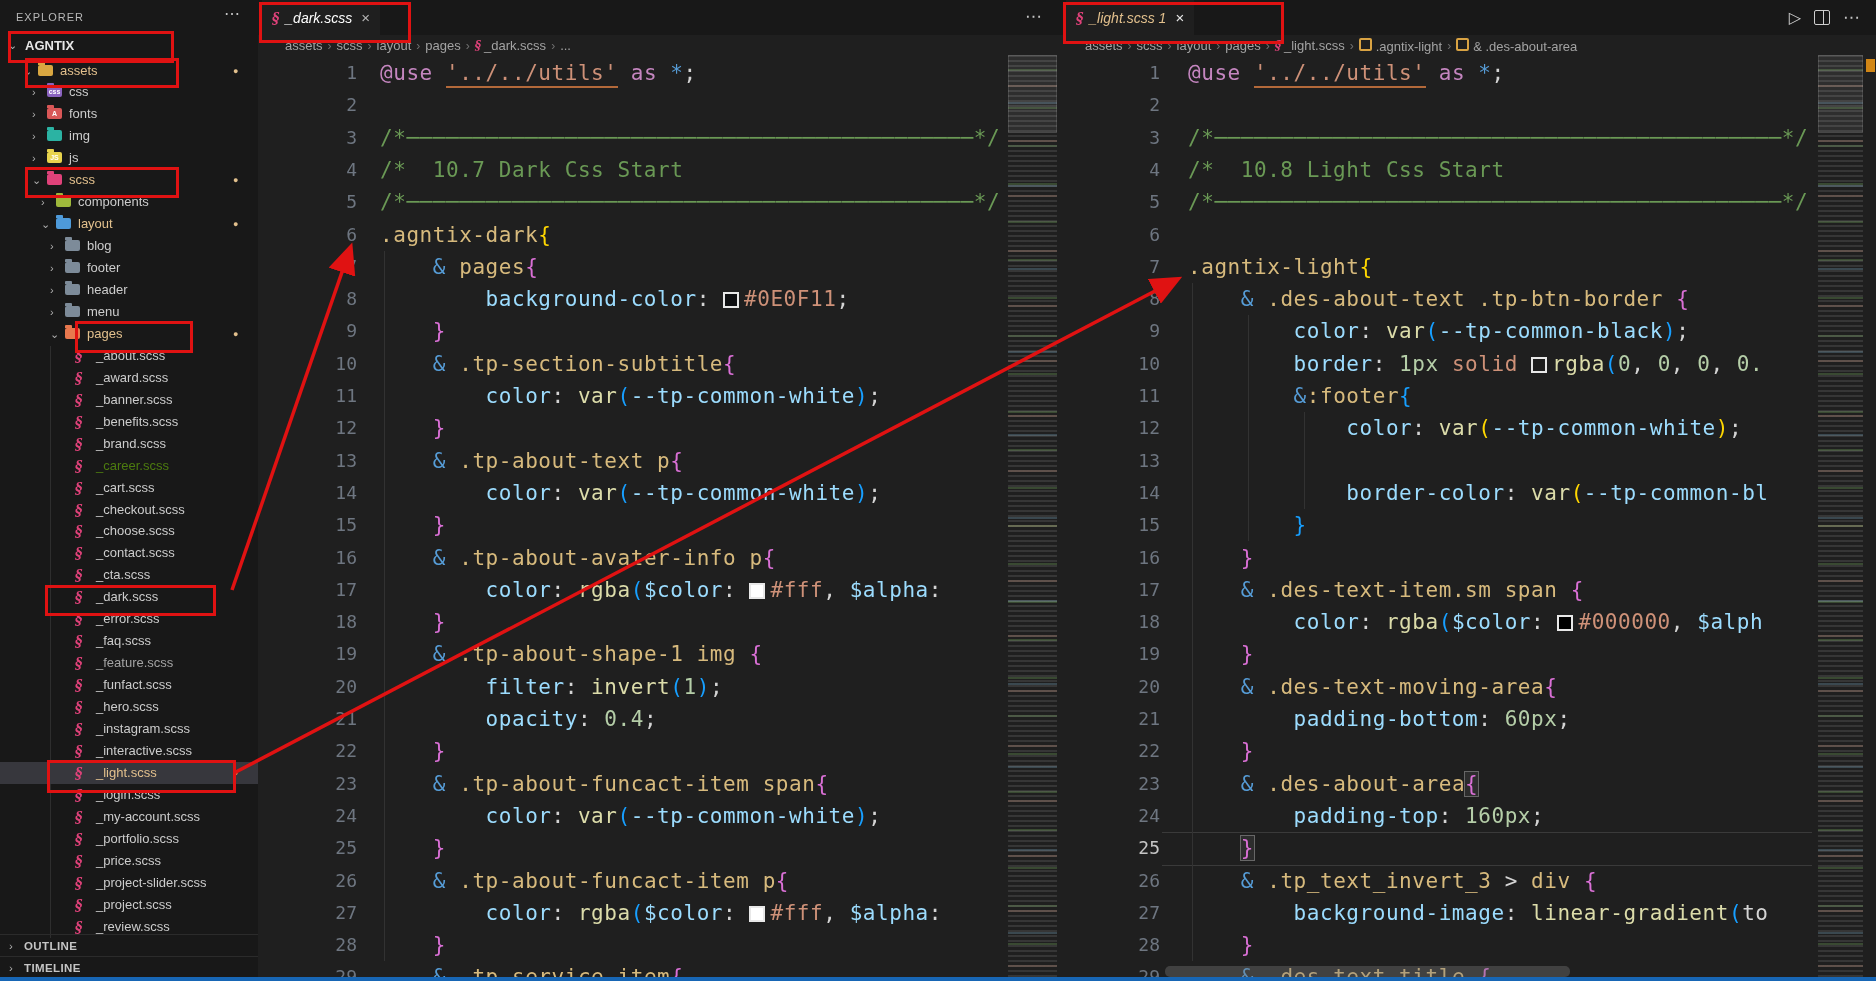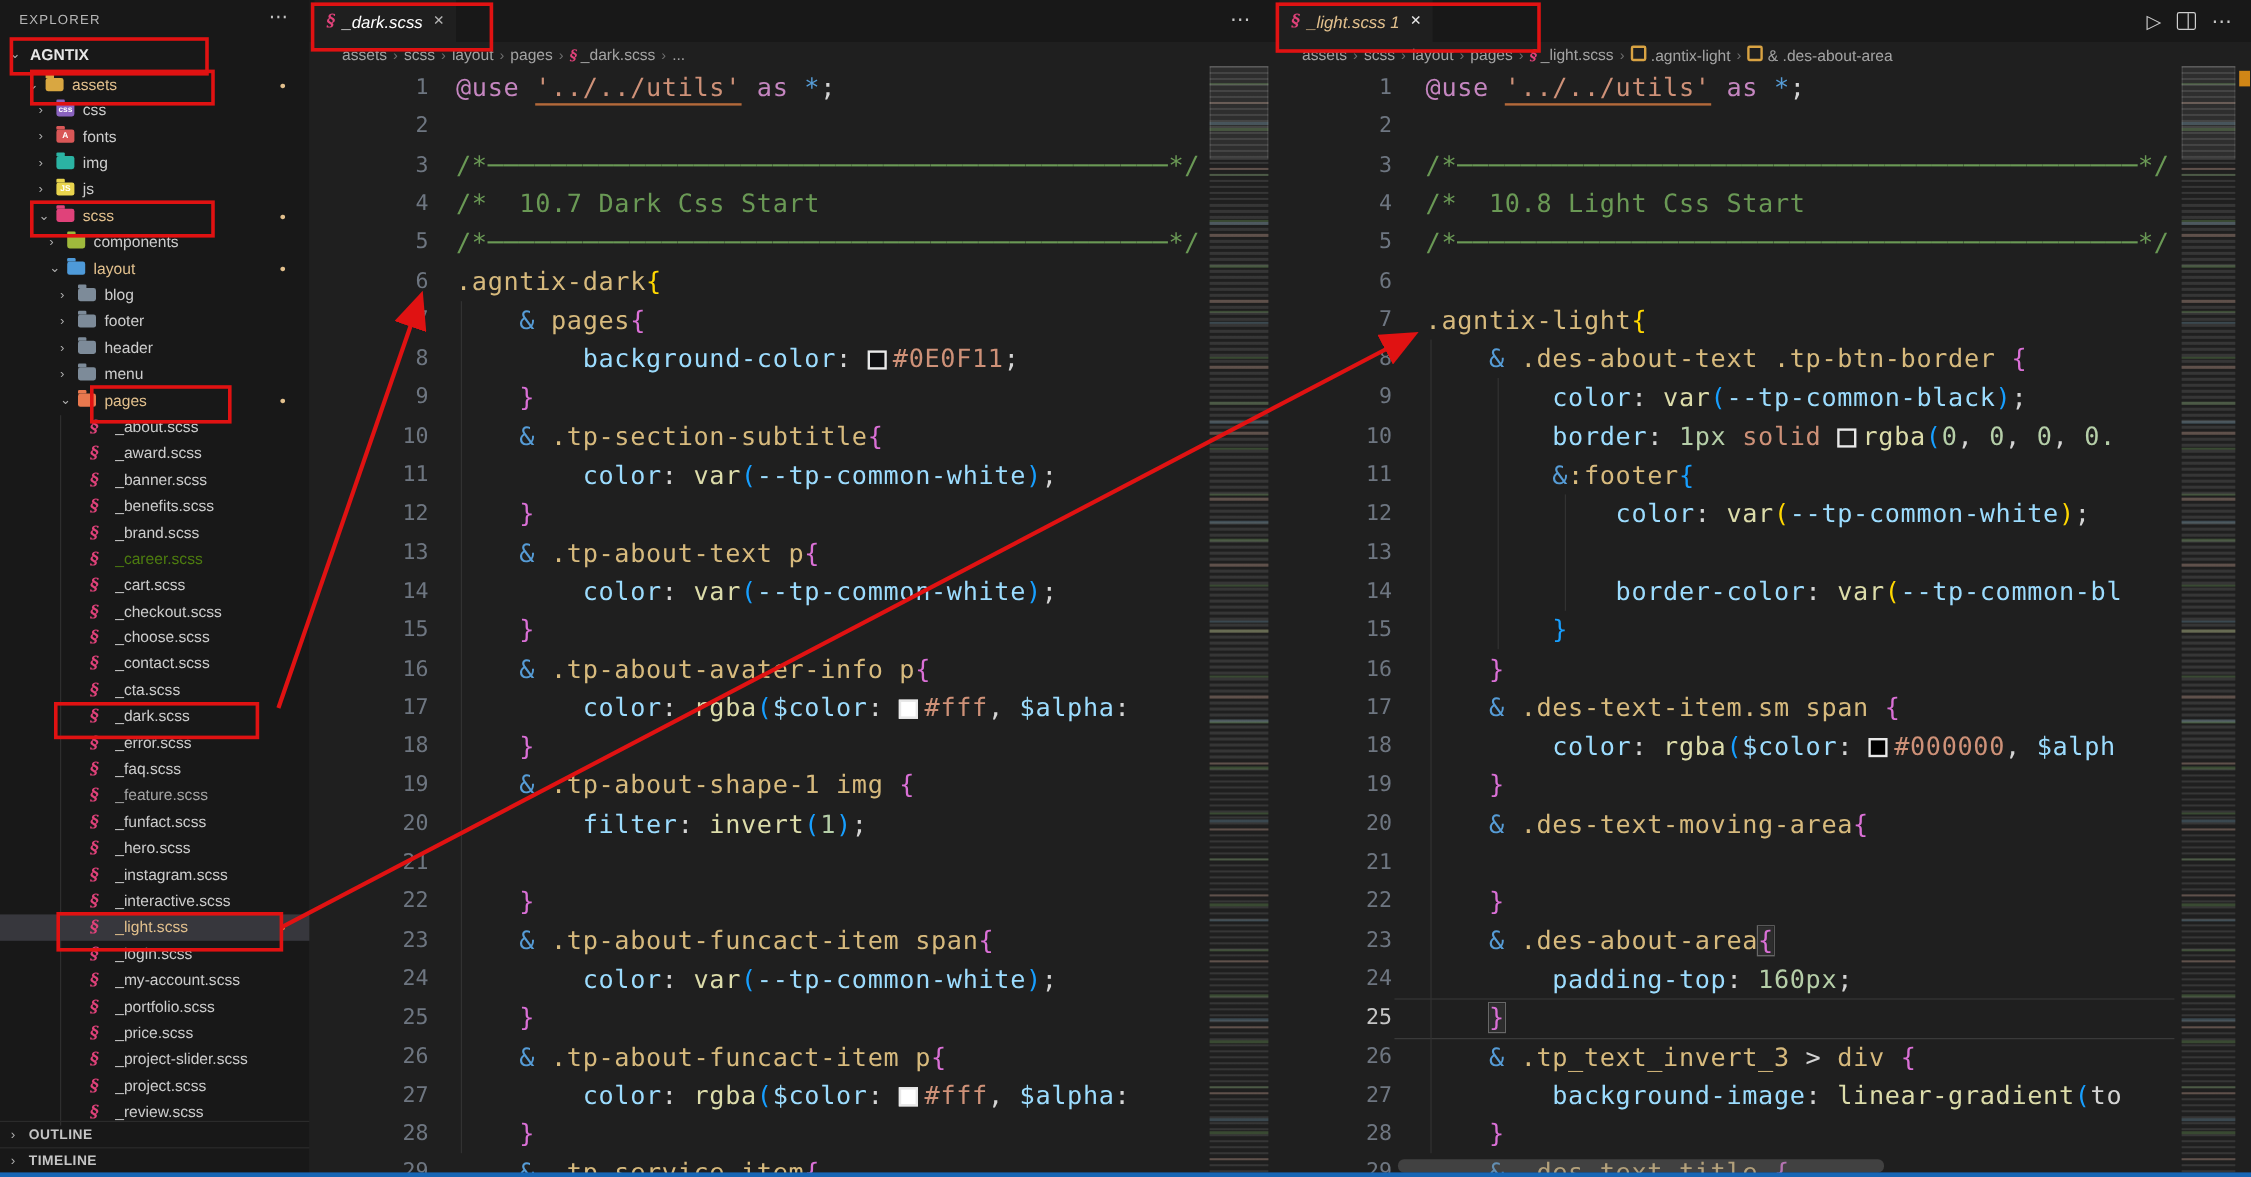--- a/index.html
+++ b/index.html
@@ -379,20 +379,21 @@
         <div class="cl" style="top: 638.4px;">
           <span class="ln" style="width: 99px;">19</span>
           <span class="ct" style="left: 122px;"><span style="color: rgb(212, 212, 212);">    </span><span style="color: rgb(86, 156, 214);">&amp;</span><span style="color: rgb(212, 212, 212);"> </span><span style="color: rgb(215, 186, 125);">.tp-about-shape-1 img</span><span style="color: rgb(212, 212, 212);"> </span><span style="color: rgb(218, 112, 214);">{</span></span>
         </div>
         <div class="cl" style="top: 670.7px;">
           <span class="ln" style="width: 99px;">20</span>
           <span class="ct" style="left: 122px;"><span style="color: rgb(212, 212, 212);">        </span><span style="color: rgb(156, 220, 254);">filter</span><span style="color: rgb(212, 212, 212);">: </span><span style="color: rgb(220, 220, 170);">invert</span><span style="color: rgb(23, 159, 255);">(</span><span style="color: rgb(181, 206, 168);">1</span><span style="color: rgb(23, 159, 255);">)</span><span style="color: rgb(212, 212, 212);">;</span></span>
         </div>
         <div class="cl" style="top: 703px;">
           <span class="ln" style="width: 99px;">21</span>
+          <span class="ct" style="left: 122px;"><span style="color: rgb(212, 212, 212);">        </span><span style="color: rgb(156, 220, 254);">opacity</span><span style="color: rgb(212, 212, 212);">: </span><span style="color: rgb(181, 206, 168);">0.4</span><span style="color: rgb(212, 212, 212);">;</span></span>
         </div>
         <div class="cl" style="top: 735.3px;">
           <span class="ln" style="width: 99px;">22</span>
           <span class="ct" style="left: 122px;"><span style="color: rgb(212, 212, 212);">    </span><span style="color: rgb(218, 112, 214);">}</span></span>
         </div>
         <div class="cl" style="top: 767.6px;">
           <span class="ln" style="width: 99px;">23</span>
           <span class="ct" style="left: 122px;"><span style="color: rgb(212, 212, 212);">    </span><span style="color: rgb(86, 156, 214);">&amp;</span><span style="color: rgb(212, 212, 212);"> </span><span style="color: rgb(215, 186, 125);">.tp-about-funcact-item span</span><span style="color: rgb(218, 112, 214);">{</span></span>
         </div>
         <div class="cl" style="top: 799.9px;">
@@ -532,20 +533,21 @@
         <div class="cl" style="top: 638.4px;">
           <span class="ln" style="width: 100px;">19</span>
           <span class="ct" style="left: 128px;"><span style="color: rgb(212, 212, 212);">    </span><span style="color: rgb(218, 112, 214);">}</span></span>
         </div>
         <div class="cl" style="top: 670.7px;">
           <span class="ln" style="width: 100px;">20</span>
           <span class="ct" style="left: 128px;"><span style="color: rgb(212, 212, 212);">    </span><span style="color: rgb(86, 156, 214);">&amp;</span><span style="color: rgb(212, 212, 212);"> </span><span style="color: rgb(215, 186, 125);">.des-text-moving-area</span><span style="color: rgb(218, 112, 214);">{</span></span>
         </div>
         <div class="cl" style="top: 703px;">
           <span class="ln" style="width: 100px;">21</span>
+          <span class="ct" style="left: 128px;"><span style="color: rgb(212, 212, 212);">        </span><span style="color: rgb(156, 220, 254);">padding-bottom</span><span style="color: rgb(212, 212, 212);">: </span><span style="color: rgb(181, 206, 168);">60px</span><span style="color: rgb(212, 212, 212);">;</span></span>
         </div>
         <div class="cl" style="top: 735.3px;">
           <span class="ln" style="width: 100px;">22</span>
           <span class="ct" style="left: 128px;"><span style="color: rgb(212, 212, 212);">    </span><span style="color: rgb(218, 112, 214);">}</span></span>
         </div>
         <div class="cl" style="top: 767.6px;">
           <span class="ln" style="width: 100px;">23</span>
           <span class="ct" style="left: 128px;"><span style="color: rgb(212, 212, 212);">    </span><span style="color: rgb(86, 156, 214);">&amp;</span><span style="color: rgb(212, 212, 212);"> </span><span style="color: rgb(215, 186, 125);">.des-about-area</span><span class="bmatch" style="color: rgb(218, 112, 214);">{</span></span>
         </div>
         <div class="cl" style="top: 799.9px;">

